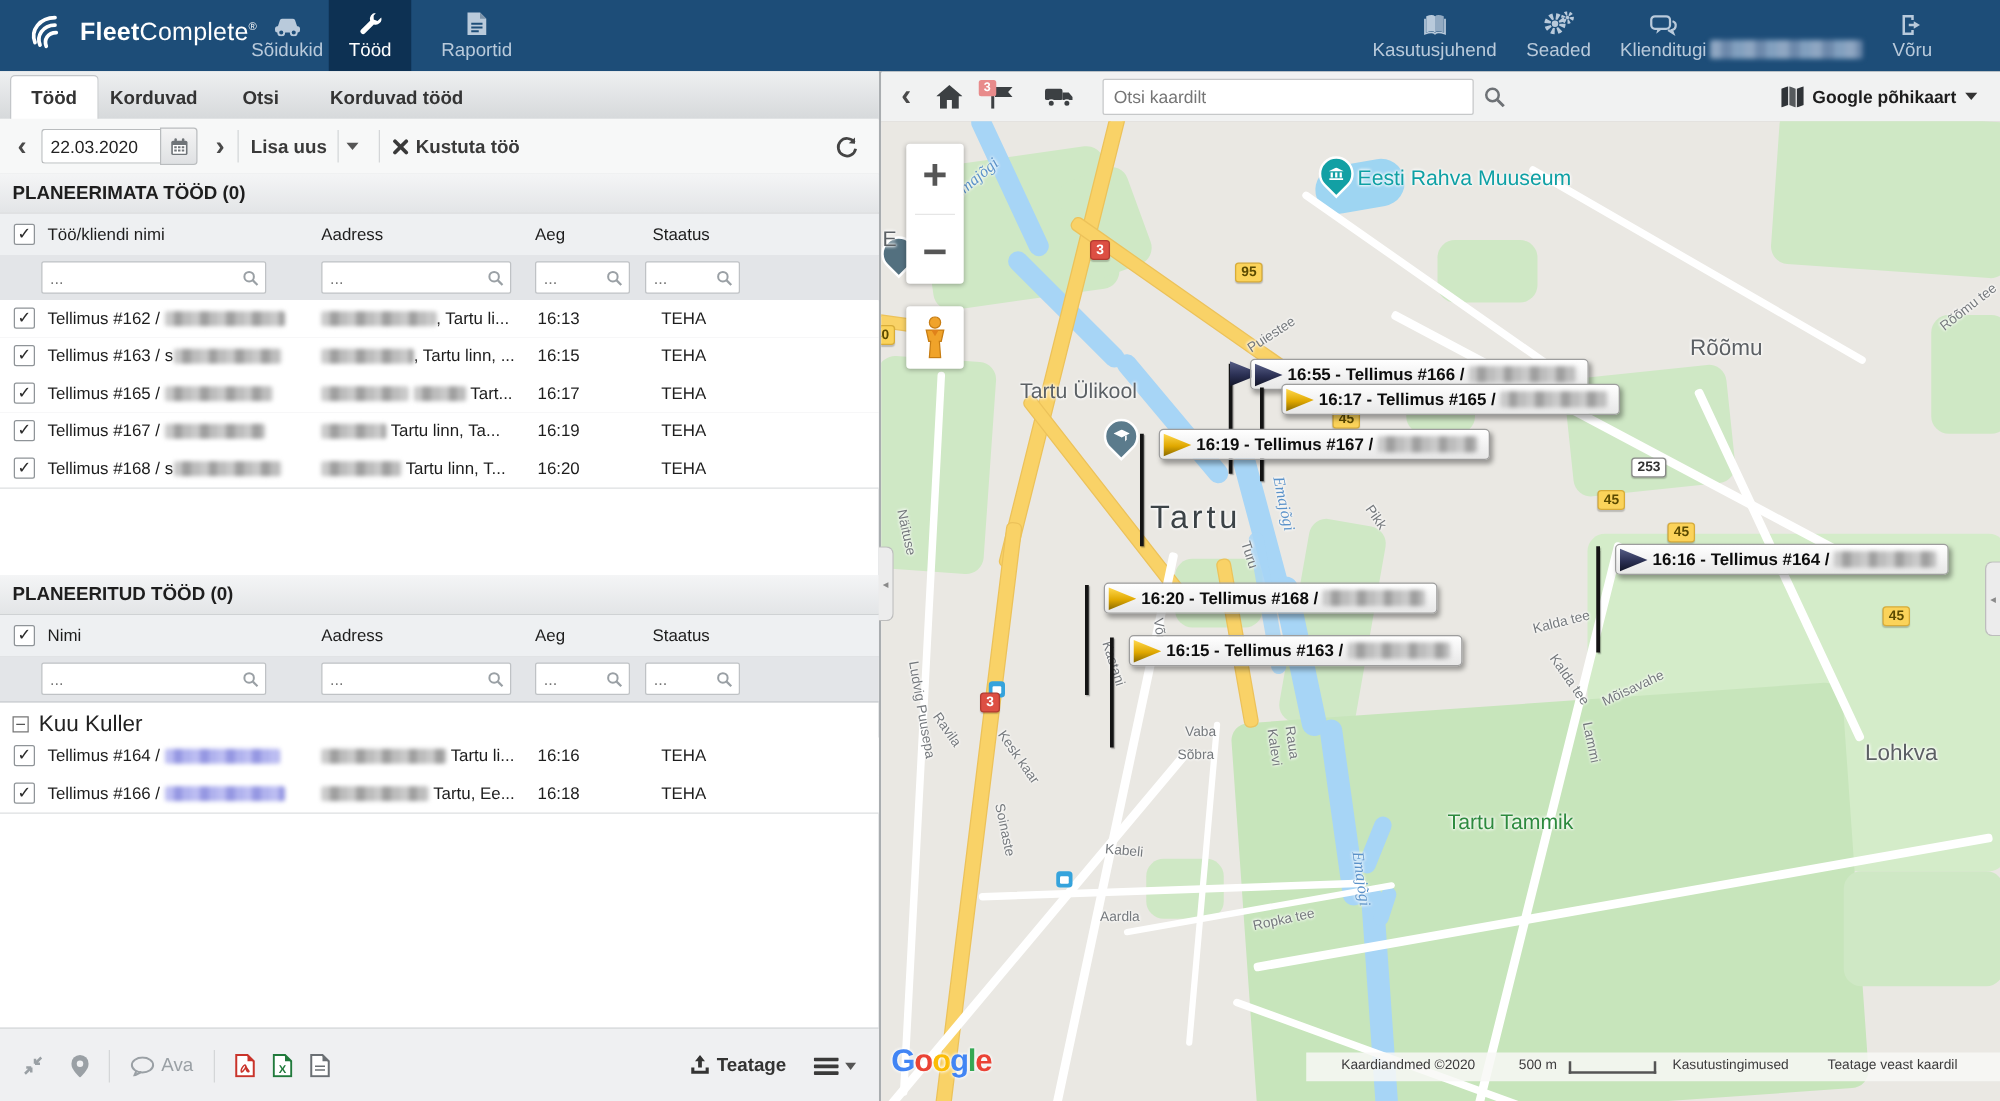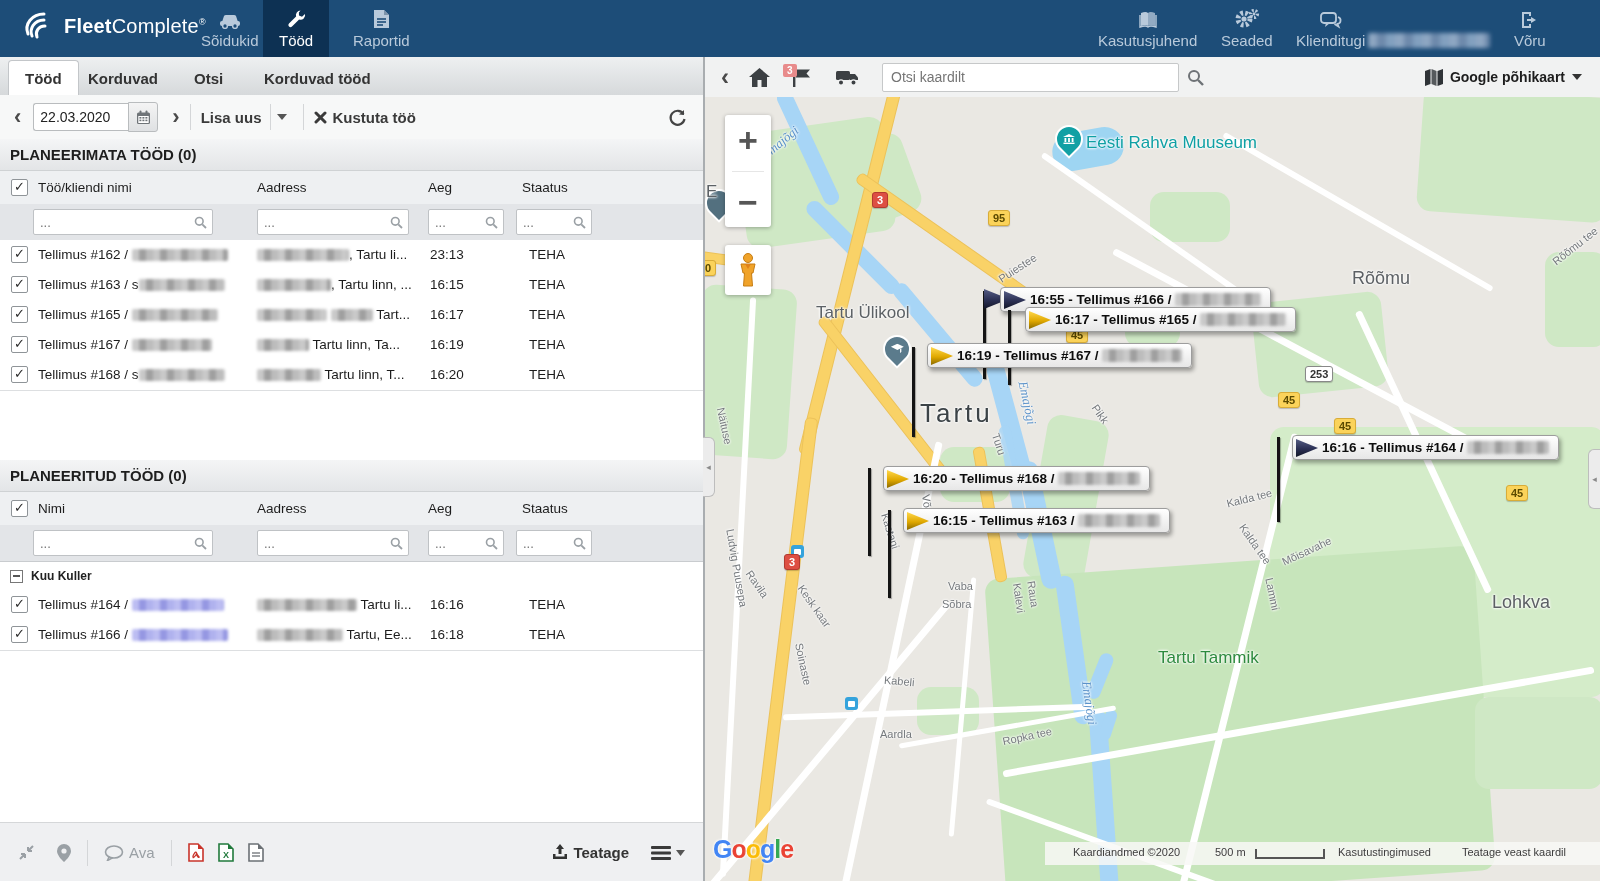--- a/index.html
+++ b/index.html
@@ -287,21 +287,21 @@
           <circle cx="5.3" cy="5.3" r="3.8" fill="none" stroke="#9aa0a5" stroke-width="1.6"></circle>
           <line x1="8.3" y1="8.3" x2="12" y2="12" stroke="#9aa0a5" stroke-width="1.8"></line>
         </svg>
       </span>
   </div>
 
   <div class="trow" style="top:183px">
     <span class="cb">✓</span>
     <span class="cell" style="left:38px"><span>Tellimus #162 / </span><span class="blur" style="width:96px"></span></span>
     <span class="cell" style="left:257px"><span class="blur" style="width:92px"></span><span>, Tartu li...</span></span>
-    <span class="cell" style="left:430px">23:13</span>
+    <span class="cell" style="left:430px">16:13</span>
     <span class="cell" style="left:529px">TEHA</span>
   </div>
   <div class="trow" style="top:213px">
     <span class="cb">✓</span>
     <span class="cell" style="left:38px"><span>Tellimus #163 / s</span><span class="blur" style="width:86px"></span></span>
     <span class="cell" style="left:257px"><span class="blur" style="width:74px"></span><span>, Tartu linn, ...</span></span>
     <span class="cell" style="left:430px">16:15</span>
     <span class="cell" style="left:529px">TEHA</span>
   </div>
   <div class="trow" style="top:243px">
@@ -364,21 +364,21 @@
           <circle cx="5.3" cy="5.3" r="3.8" fill="none" stroke="#9aa0a5" stroke-width="1.6"></circle>
           <line x1="8.3" y1="8.3" x2="12" y2="12" stroke="#9aa0a5" stroke-width="1.8"></line>
         </svg>
       </span>
   </div>
 
   <div class="abs" style="top:512px;left:10px;display:flex;align-items:center;gap:8px">
     <span style="width:11px;height:11px;border:1px solid #777;display:inline-flex;align-items:center;justify-content:center">
         <span style="width:7px;height:1.5px;background:#555"></span>
       </span>
-    <span style="font-size:12px;font-weight:bold">Kuu Kuller</span>
+    <span style="font-size:18px;font-weight:normal">Kuu Kuller</span>
   </div>
 
   <div class="trow" style="top:533px">
     <span class="cb">✓</span>
     <span class="cell" style="left:38px"><span>Tellimus #164 / </span><span class="blur p" style="width:92px"></span></span>
     <span class="cell" style="left:257px"><span class="blur" style="width:100px"></span><span> Tartu li...</span></span>
     <span class="cell" style="left:430px">16:16</span>
     <span class="cell" style="left:529px">TEHA</span>
   </div>
   <div class="trow" style="top:563px">

